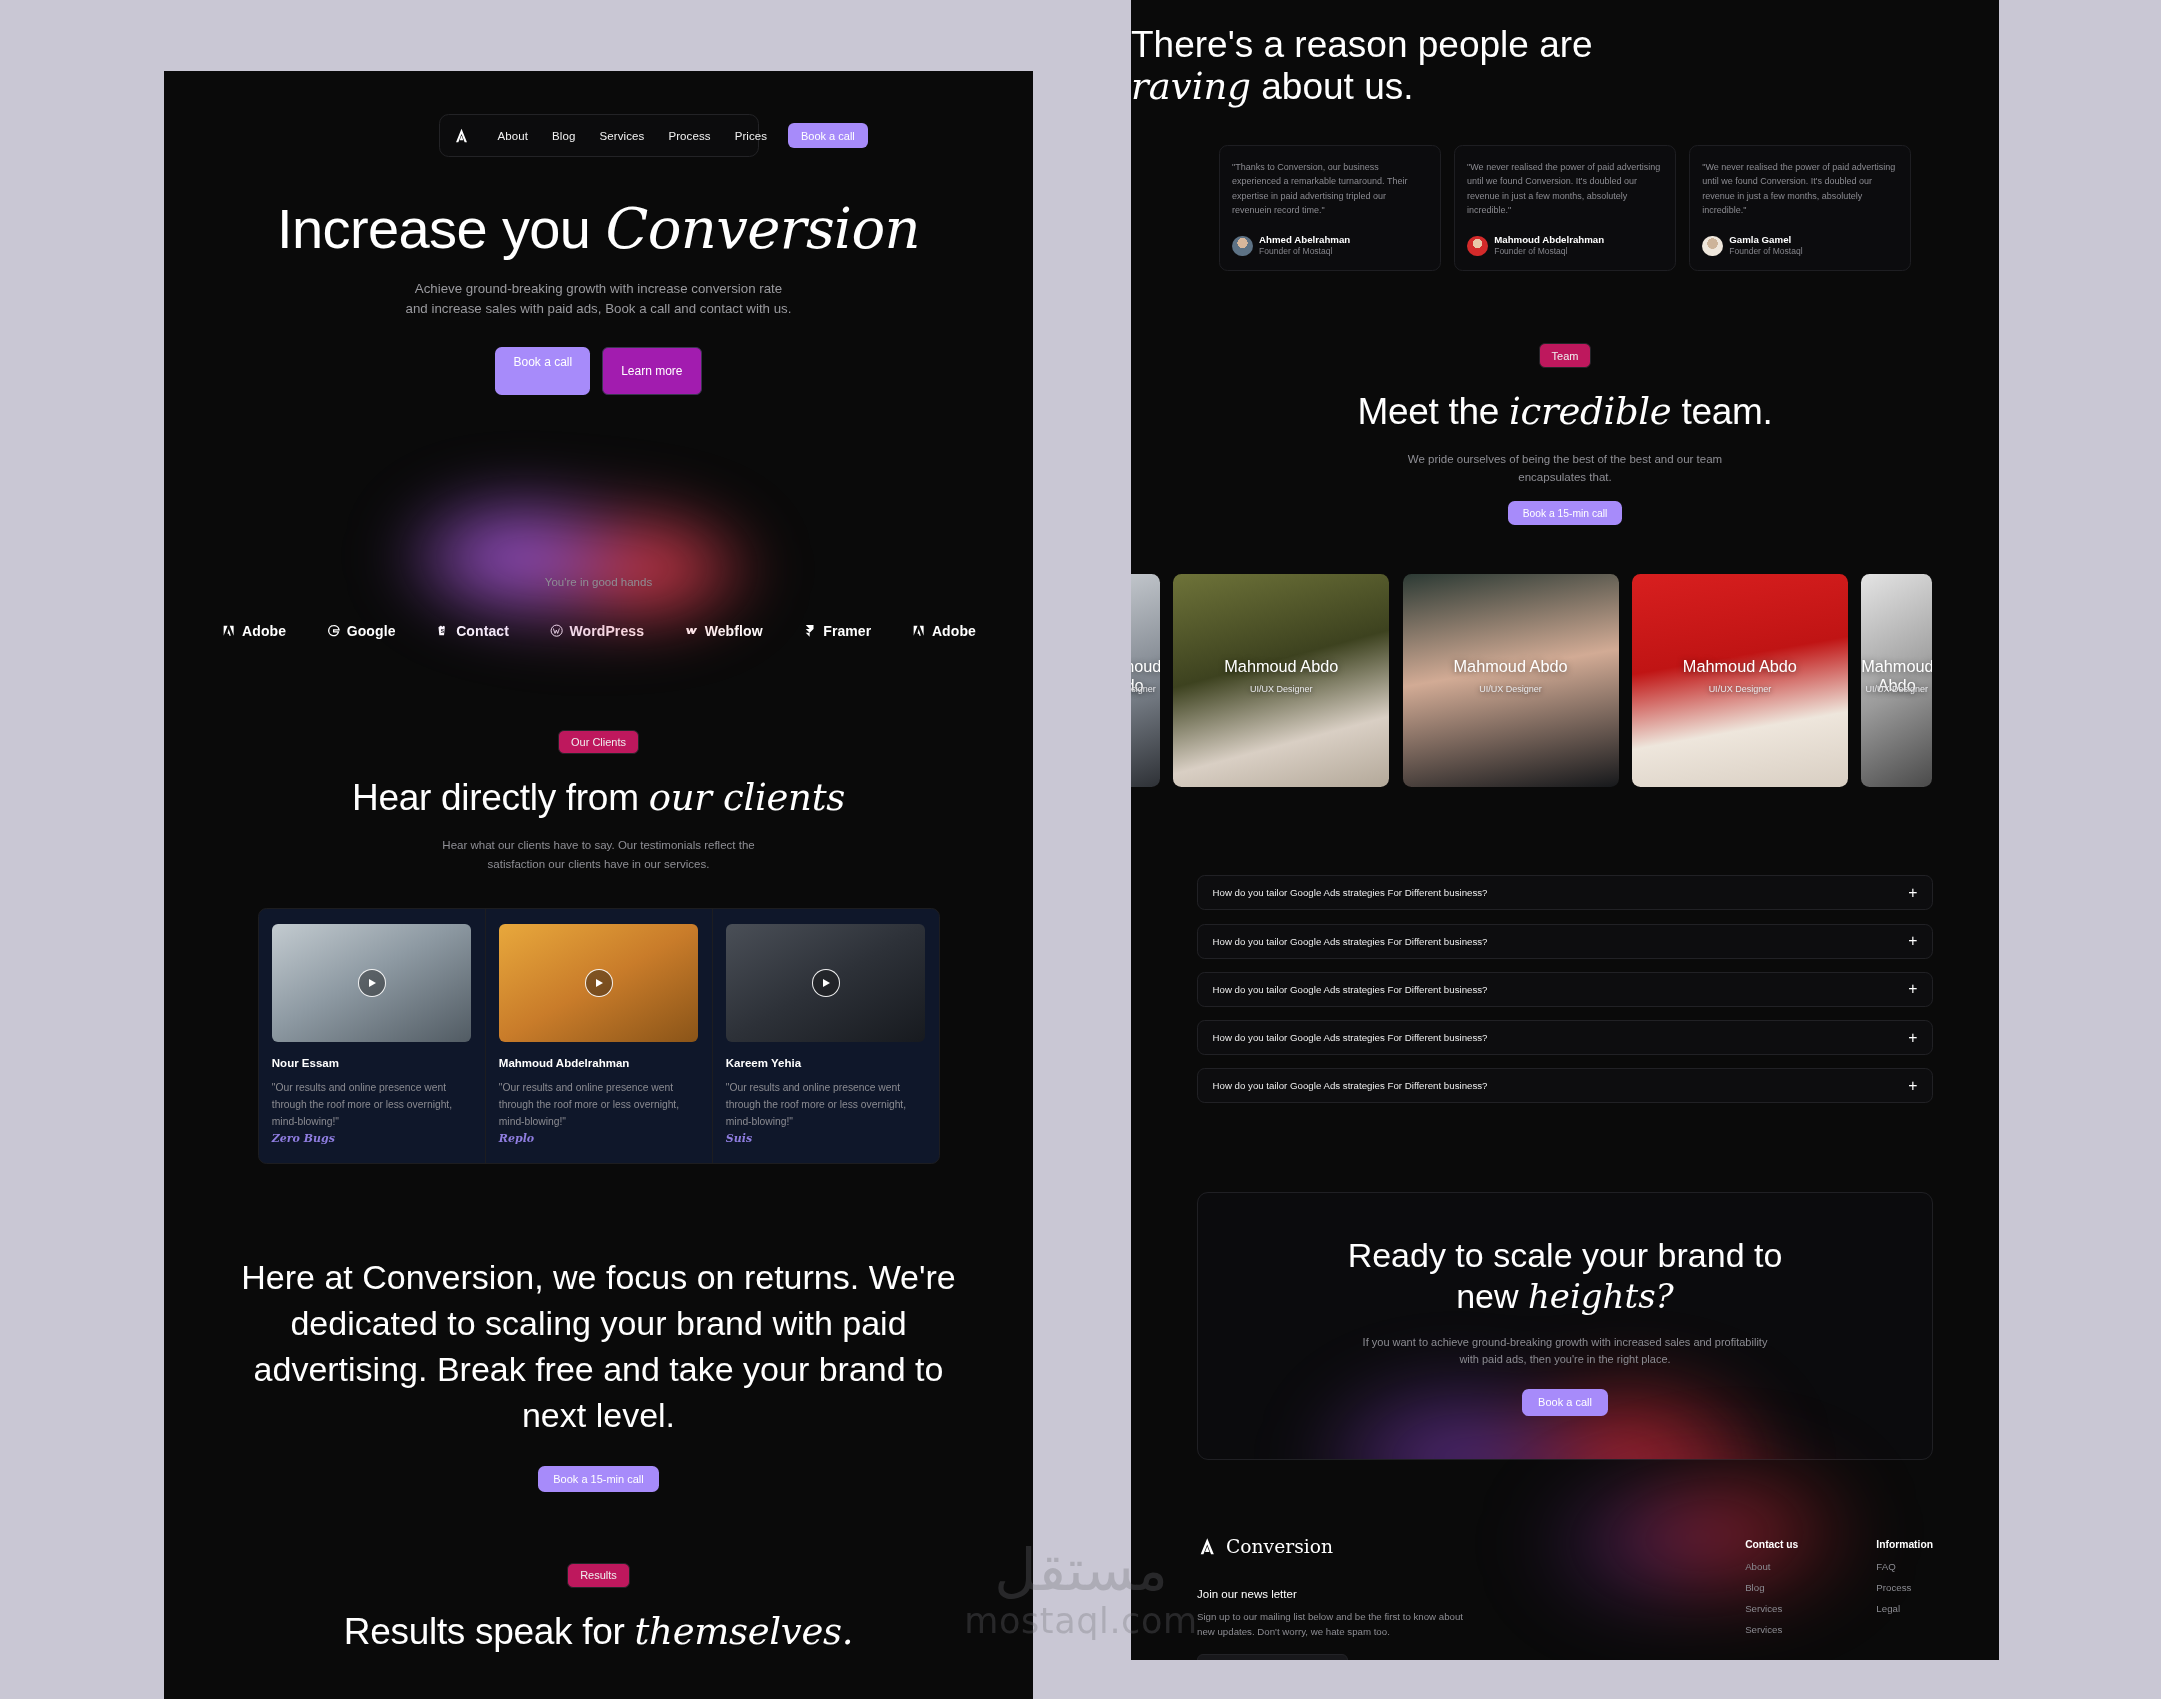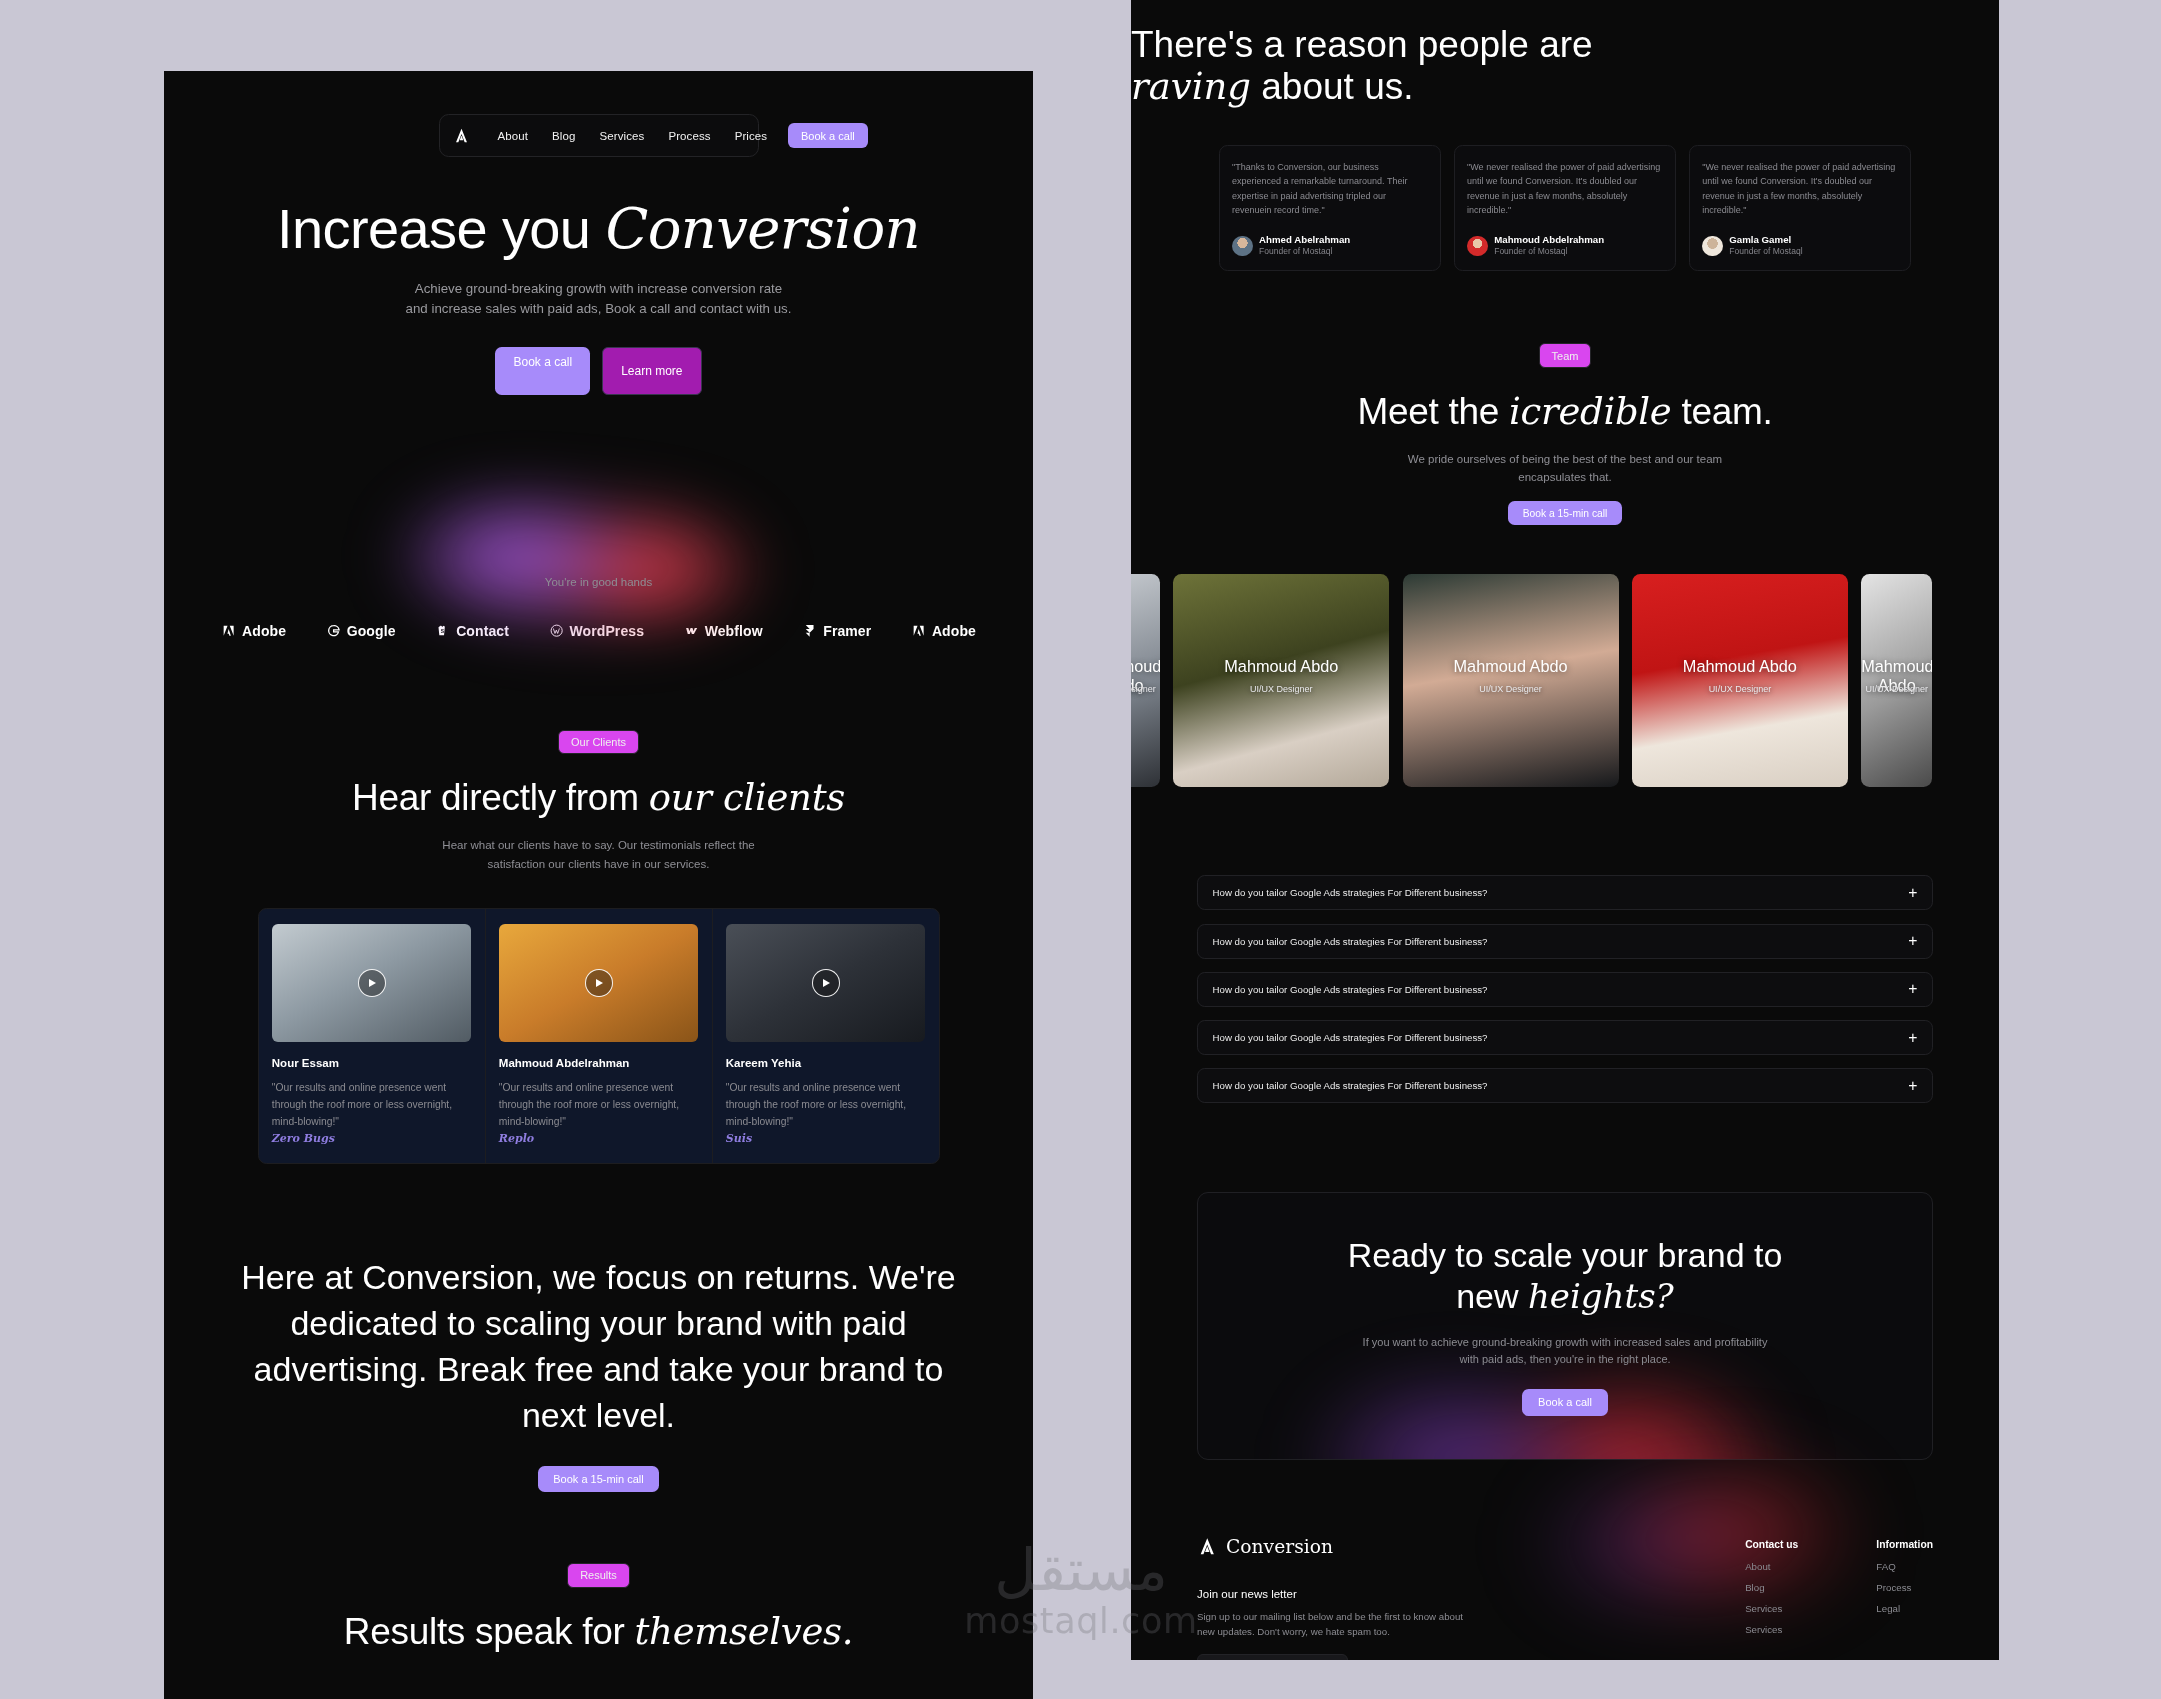--- a/index.html
+++ b/index.html
@@ -82,21 +82,21 @@
     margin-top: 35px; display:flex; justify-content: space-between;
     padding: 0 57px; align-items:center;
   }
   .logo-item { display:flex; align-items:center; gap: 5.4px; color:#fff; font-size: 14px; font-weight: 700;
     font-family: "Liberation Sans Narrow","Liberation Sans",sans-serif; letter-spacing:0.1px; }
   .logo-mark { width: 15.7px; height: 15.7px; display:flex; align-items:center; justify-content:center; }
 
   
   .pill {
     display:inline-block; border:0.6px solid #242428; border-radius: 6px;
-    padding: 5.4px 12px; color:#efefef; font-size: 11px; background:#d946ef;
+    padding: 5.4px 12px; color:#efefef; font-size: 11px; background:#be185d;
   }
   .sec-head { text-align:center; }
   .sec-title {
     font-size: 37px; color:#fff; font-weight:400; margin-top: 22px;
     font-family: "Liberation Sans Narrow","Liberation Sans", sans-serif; letter-spacing:-0.3px;
   }
   .sec-sub { color:#8f8f95; font-size: 11.5px; line-height:1.6; margin: 17px auto 0; max-width: 362px; }
 
   
   .tcards {

